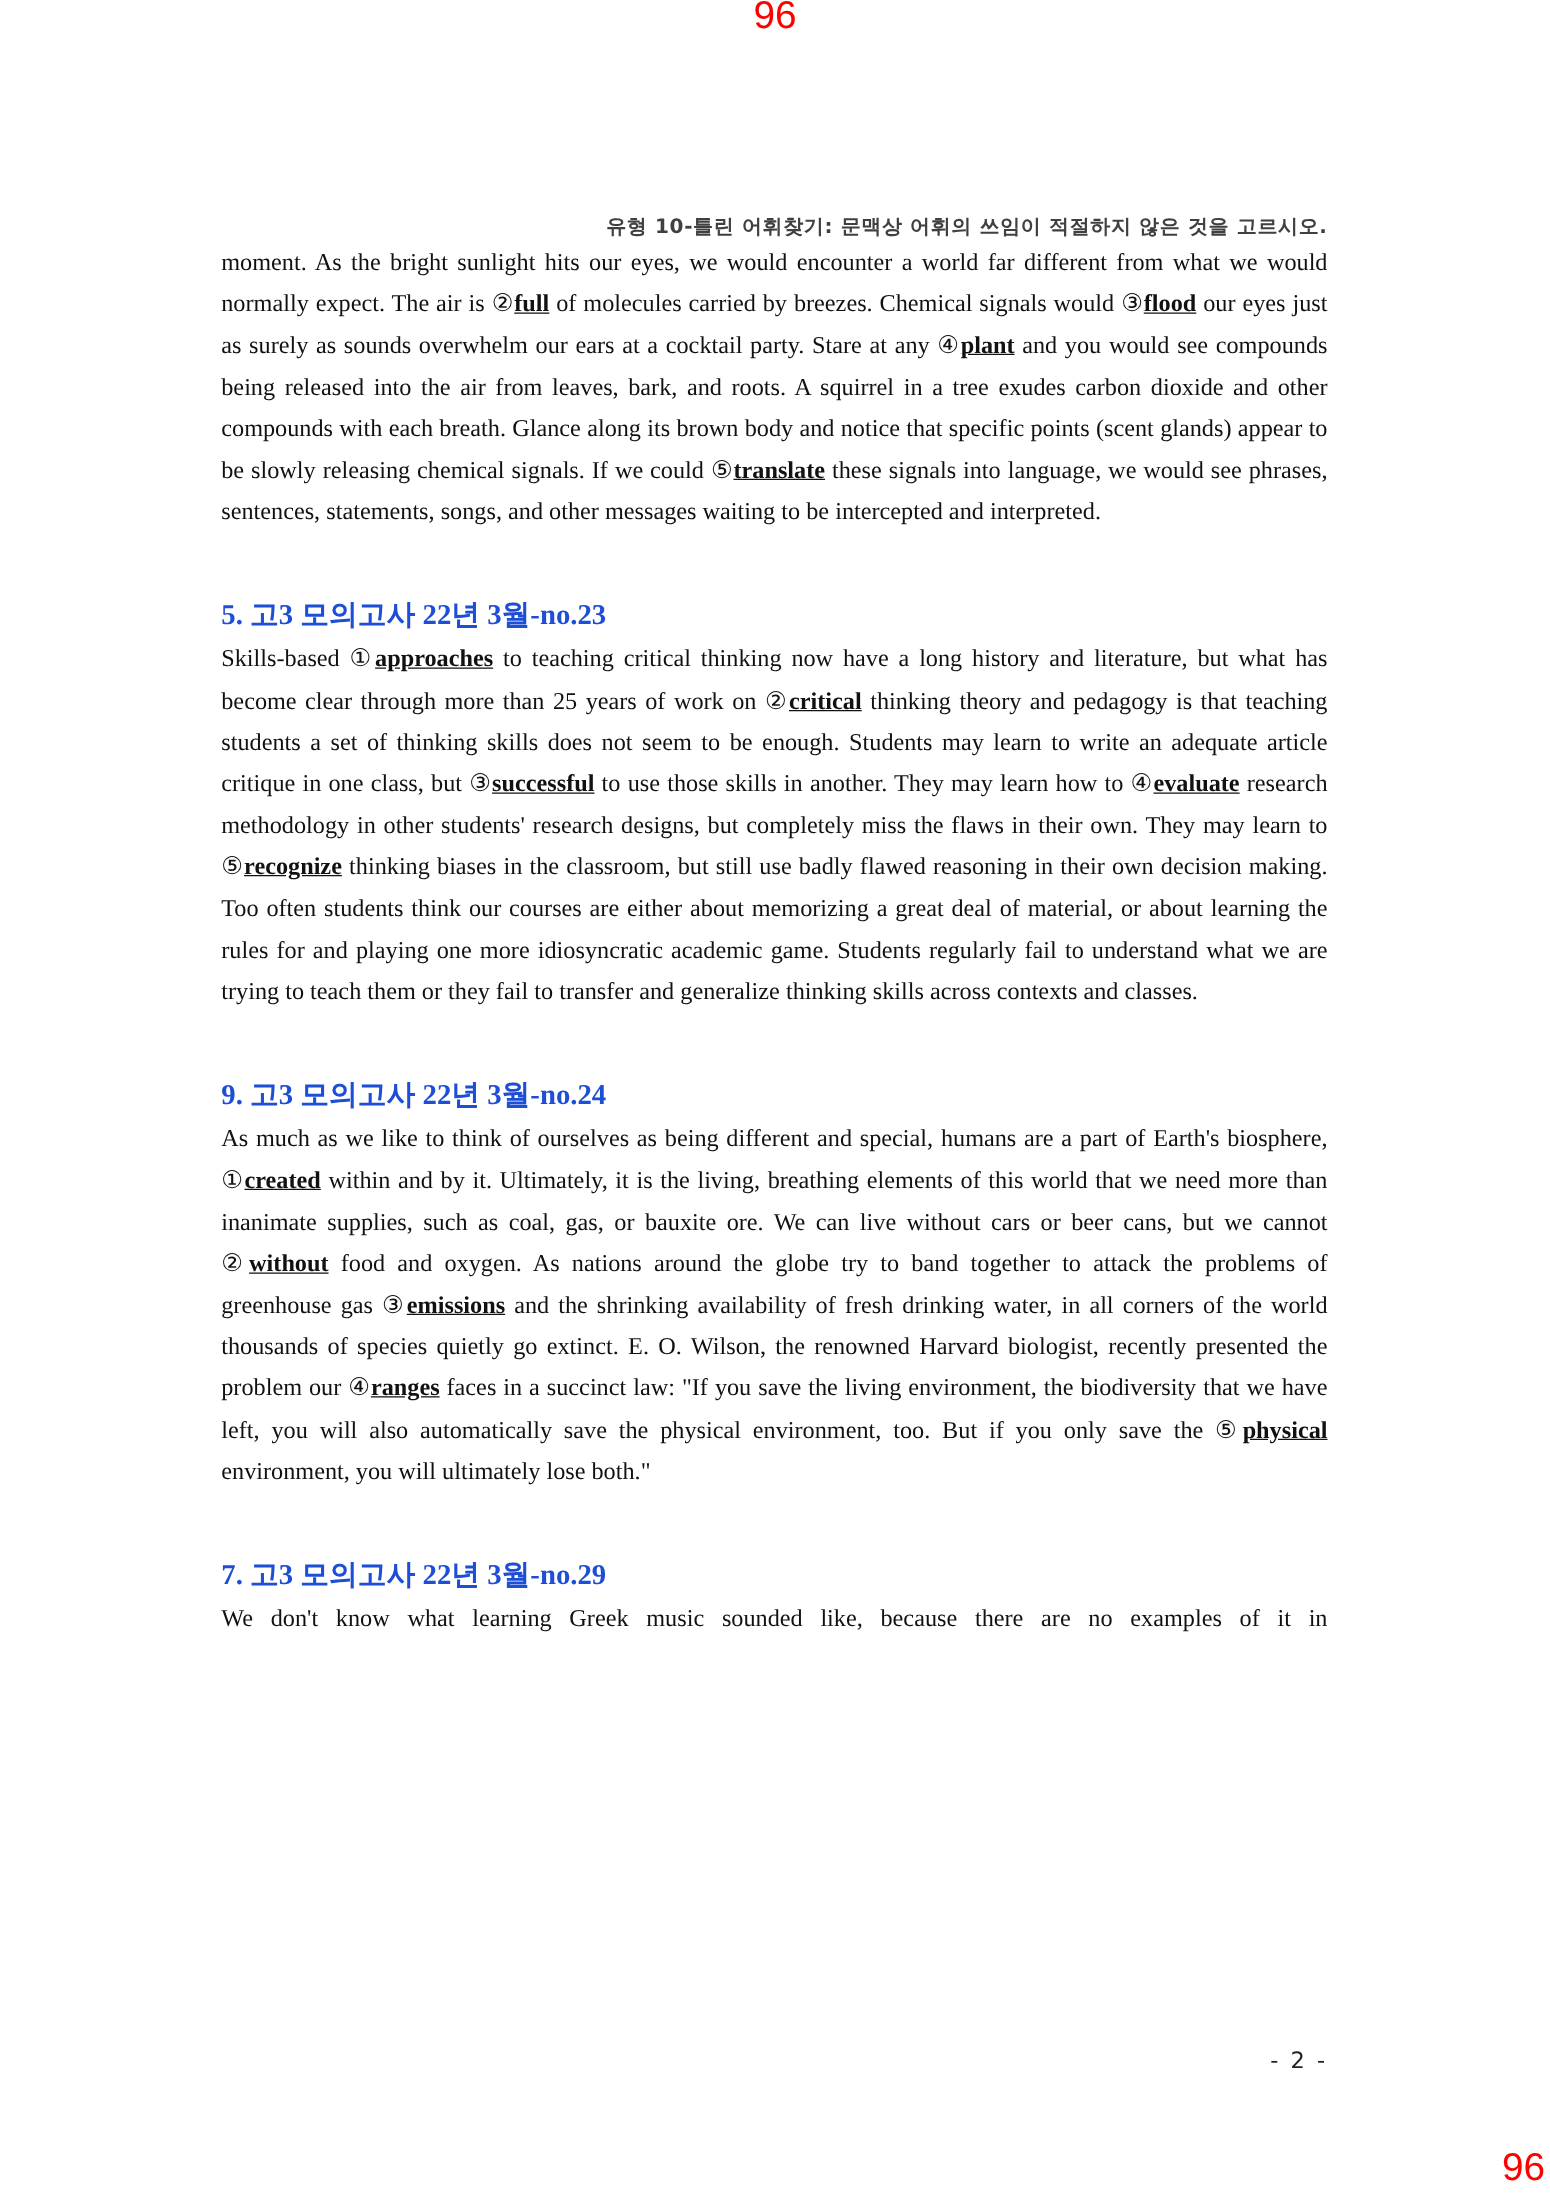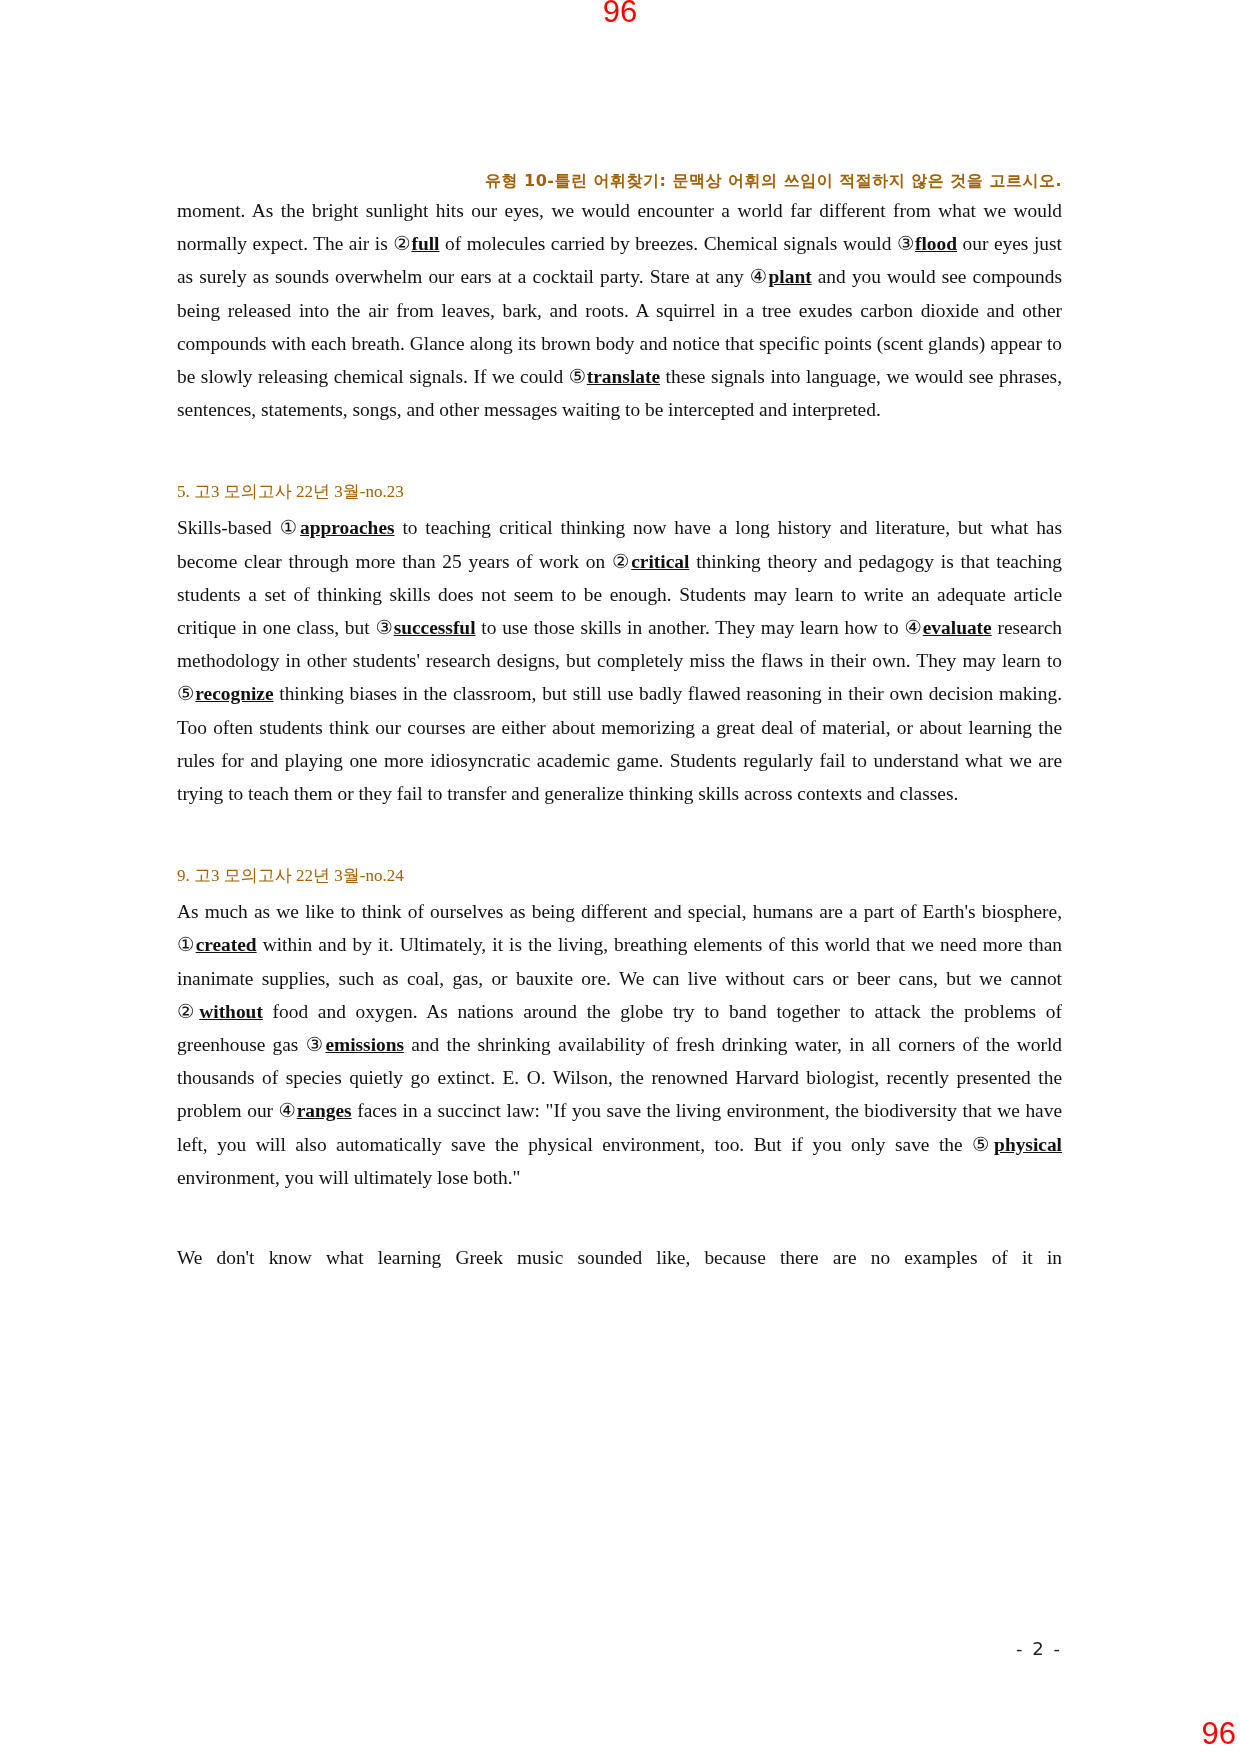--- a/index.html
+++ b/index.html
@@ -15,26 +15,26 @@
   .page-footer {
     position: absolute; left: 0; width: 1062px; top: 1638px; text-align: right;
     font-family: "DejaVu Sans", sans-serif; font-size: 18px; color: #222;
     letter-spacing: 2px;
   }
   .content {
     position: absolute; left: 177px; top: 168px; width: 885px;
     font-family: "Liberation Serif", serif; font-size: 19.4px; color: #111;
   }
   .type-heading {
-    text-align: right; color: #a16207; font-family: "DejaVu Sans", sans-serif;
+    text-align: right; color: #404040; font-family: "DejaVu Sans", sans-serif;
     font-size: 16px; font-weight: bold; line-height: 26px; height: 26px; letter-spacing: 0.5px;
   }
   .para { text-align: justify; line-height: 33.2px; margin: 0; }
   .q-title {
-    color: #a16207; font-weight: normal; font-size: 17px; line-height: 38px;
+    color: #1d4ed8; font-weight: bold; font-size: 23px; line-height: 38px;
     margin: 0;
   }
   .blank { height: 47px; }
   .u { font-weight: bold; text-decoration: underline; }
   .mark { font-weight: normal; }
 </style>
 </head>
 <body>
 
 <div class="top-num">96</div>
@@ -45,17 +45,18 @@
 
   <div class="blank"></div>
   <h2 class="q-title">5. 고3 모의고사 22년 3월-no.23</h2>
   <p class="para">Skills-based <span class="mark">①</span><span class="u">approaches</span> to teaching critical thinking now have a long history and literature, but what has become clear through more than 25 years of work on <span class="mark">②</span><span class="u">critical</span> thinking theory and pedagogy is that teaching students a set of thinking skills does not seem to be enough. Students may learn to write an adequate article critique in one class, but <span class="mark">③</span><span class="u">successful</span> to use those skills in another. They may learn how to <span class="mark">④</span><span class="u">evaluate</span> research methodology in other students' research designs, but completely miss the flaws in their own. They may learn to <span class="mark">⑤</span><span class="u">recognize</span> thinking biases in the classroom, but still use badly flawed reasoning in their own decision making. Too often students think our courses are either about memorizing a great deal of material, or about learning the rules for and playing one more idiosyncratic academic game. Students regularly fail to understand what we are trying to teach them or they fail to transfer and generalize thinking skills across contexts and classes.</p>
 
   <div class="blank"></div>
   <h2 class="q-title">9. 고3 모의고사 22년 3월-no.24</h2>
   <p class="para">As much as we like to think of ourselves as being different and special, humans are a part of Earth's biosphere, <span class="mark">①</span><span class="u">created</span> within and by it. Ultimately, it is the living, breathing elements of this world that we need more than inanimate supplies, such as coal, gas, or bauxite ore. We can live without cars or beer cans, but we cannot <span class="mark">②</span><span class="u">without</span> food and oxygen. As nations around the globe try to band together to attack the problems of greenhouse gas <span class="mark">③</span><span class="u">emissions</span> and the shrinking availability of fresh drinking water, in all corners of the world thousands of species quietly go extinct. E. O. Wilson, the renowned Harvard biologist, recently presented the problem our <span class="mark">④</span><span class="u">ranges</span> faces in a succinct law: "If you save the living environment, the biodiversity that we have left, you will also automatically save the physical environment, too. But if you only save the <span class="mark">⑤</span><span class="u">physical</span> environment, you will ultimately lose both."</p>
 
   <div class="blank"></div>
+  <h2 class="q-title">7. 고3 모의고사 22년 3월-no.29</h2>
   <p class="para" style="text-align-last: justify;">We don't know what learning Greek music sounded like, because there are no examples of it in</p>
 </div>
 
 <div class="page-footer">- 2 -</div>
 <div class="corner-num">96</div>
 
 </body></html>

